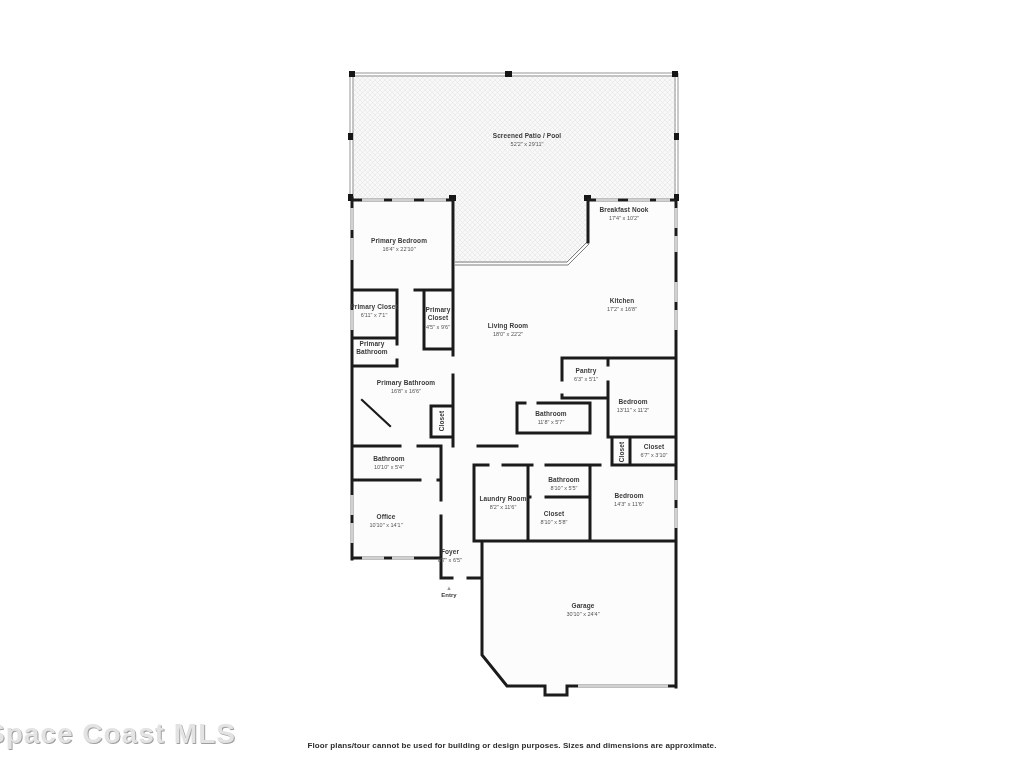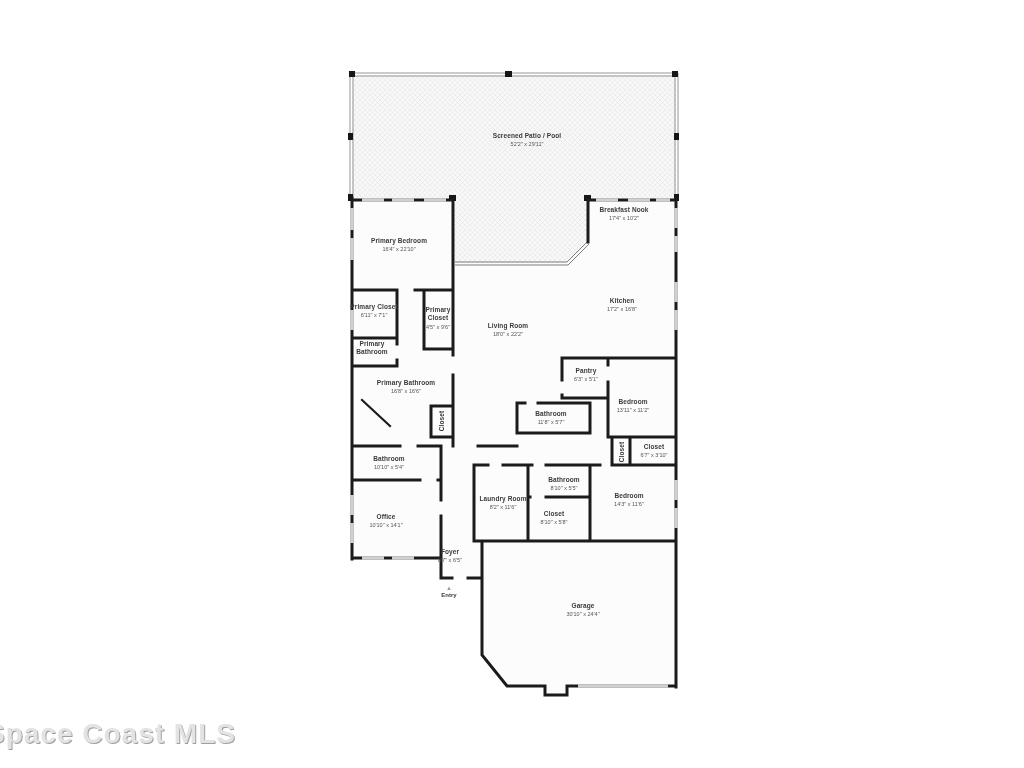--- a/index.html
+++ b/index.html
@@ -204,14 +204,15 @@
     <div class="room-dims">30'10" x 24'4"</div>
   </div>
 
   <div class="entry-wrap" style="left:449px;top:585px">
     <div class="entry-arrow">▲</div>
     <div class="entry-text">Entry</div>
   </div>
 
   <div id="watermark">Space Coast MLS</div>
 
+  <div id="disclaimer">Floor plans/tour cannot be used for building or design purposes. Sizes and dimensions are approximate.</div>
 
 </div>
 
 </body></html>

